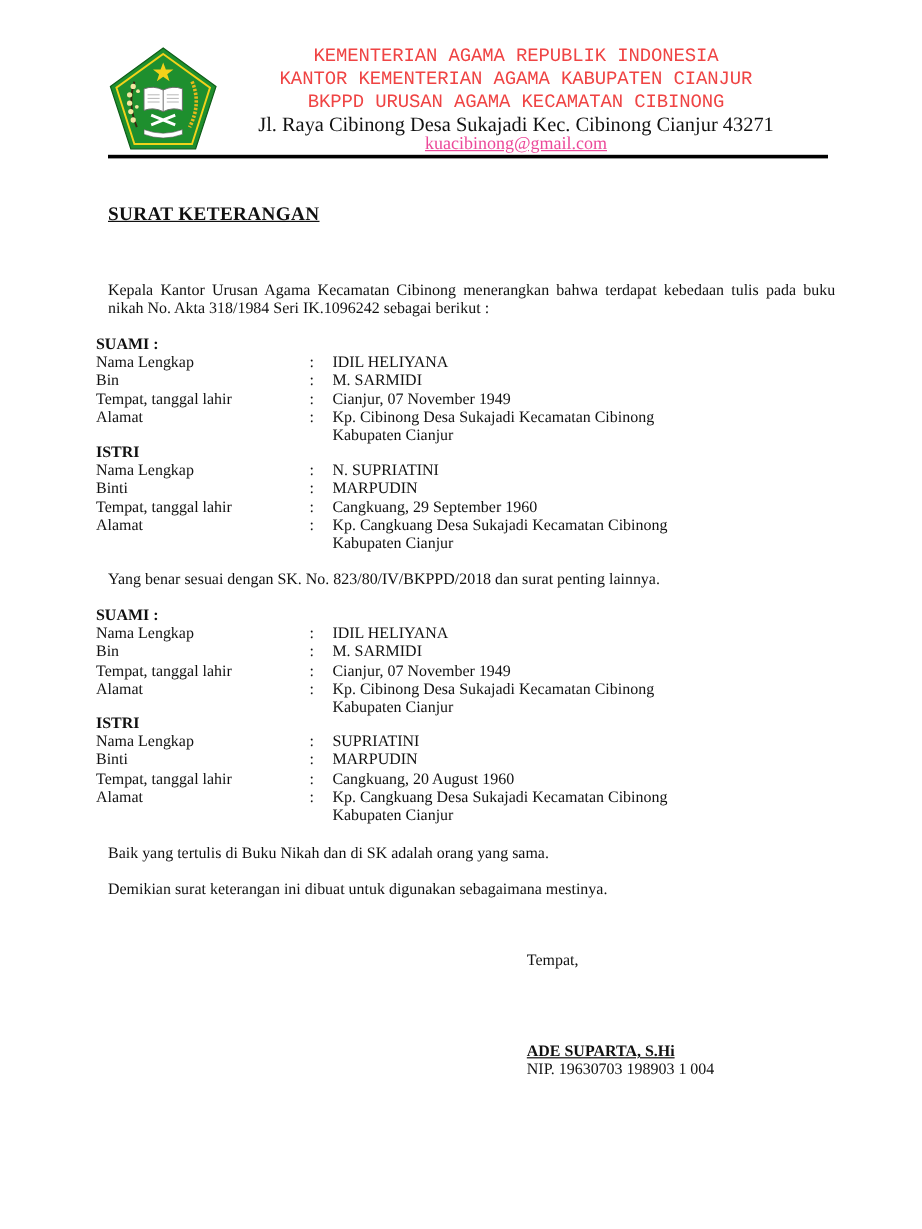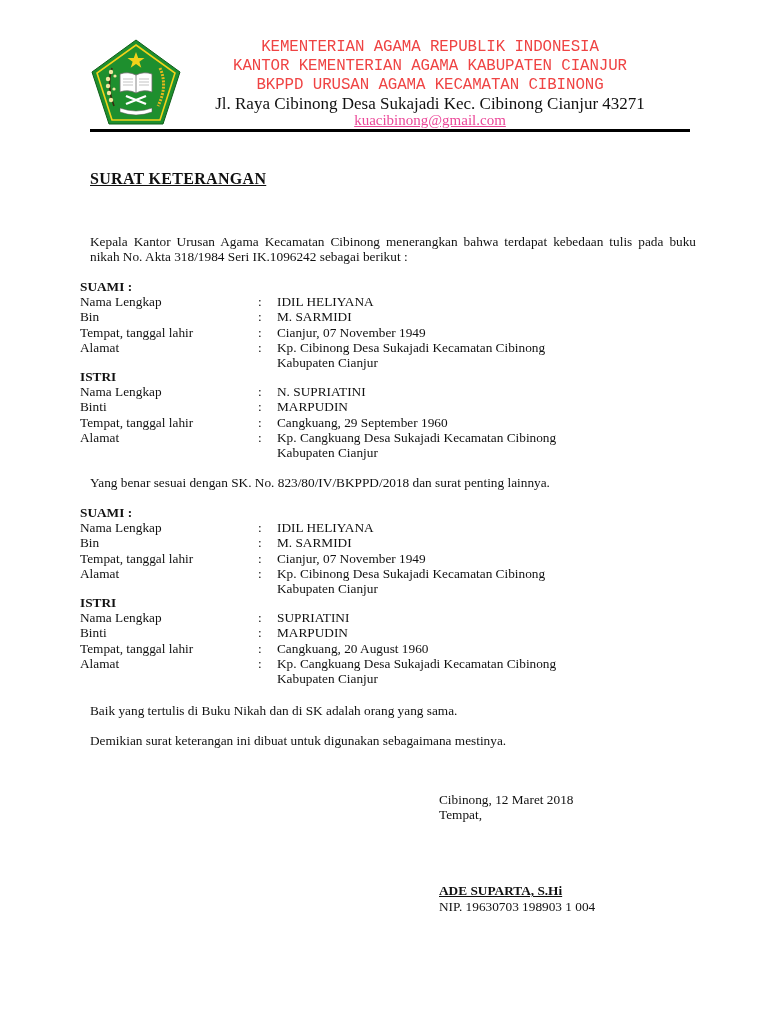--- a/index.html
+++ b/index.html
@@ -231,20 +231,19 @@
         <span style="display:block">Kp. Cangkuang Desa Sukajadi Kecamatan Cibinong</span>
         <span style="display:block">Kabupaten Cianjur</span>
       </span>
     </div>
   </div>
 
   <div class="para" style="top:733px;">Demikian surat keterangan ini dibuat untuk digunakan sebagaimana mestinya.</div>
   <div class="para" style="top:703px;">Baik yang tertulis di Buku Nikah dan di SK adalah orang yang sama.</div>
 
   <div class="sig">
-    <div>Cibinong, 12 Maret 2018</div>
     <div>Tempat,</div>
     <div style="height:61px"></div>
     <div class="name">ADE SUPARTA, S.Hi</div>
     <div>NIP. 19630703 198903 1 004</div>
   </div>
 
 </div>
 
 </body></html>

